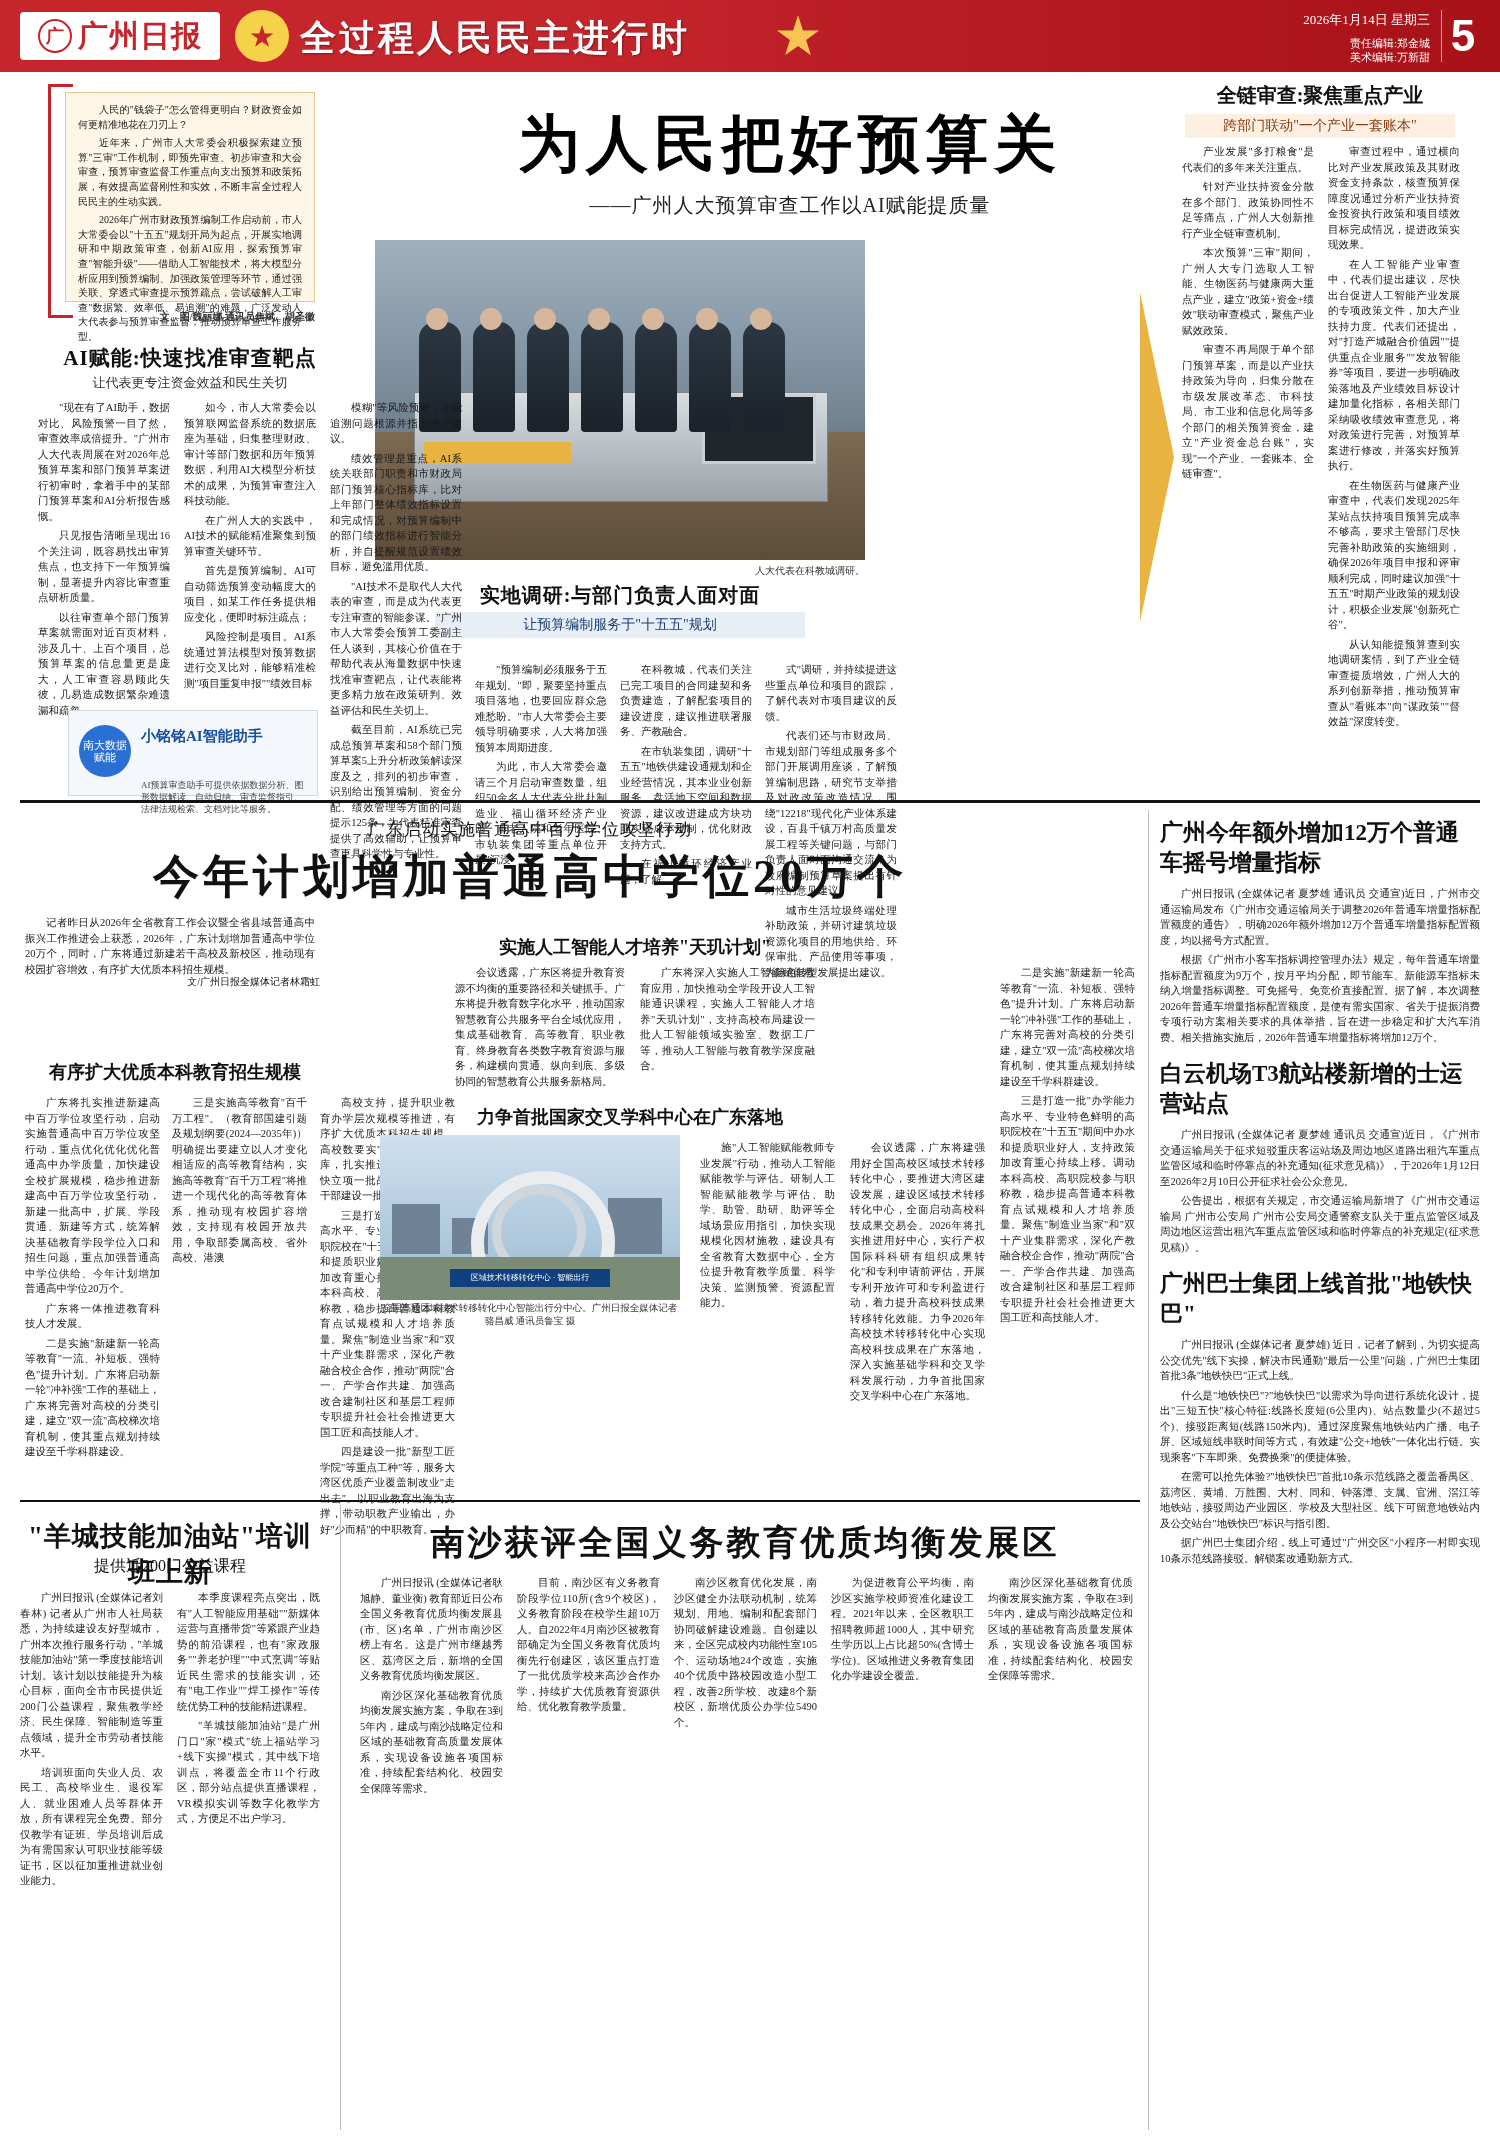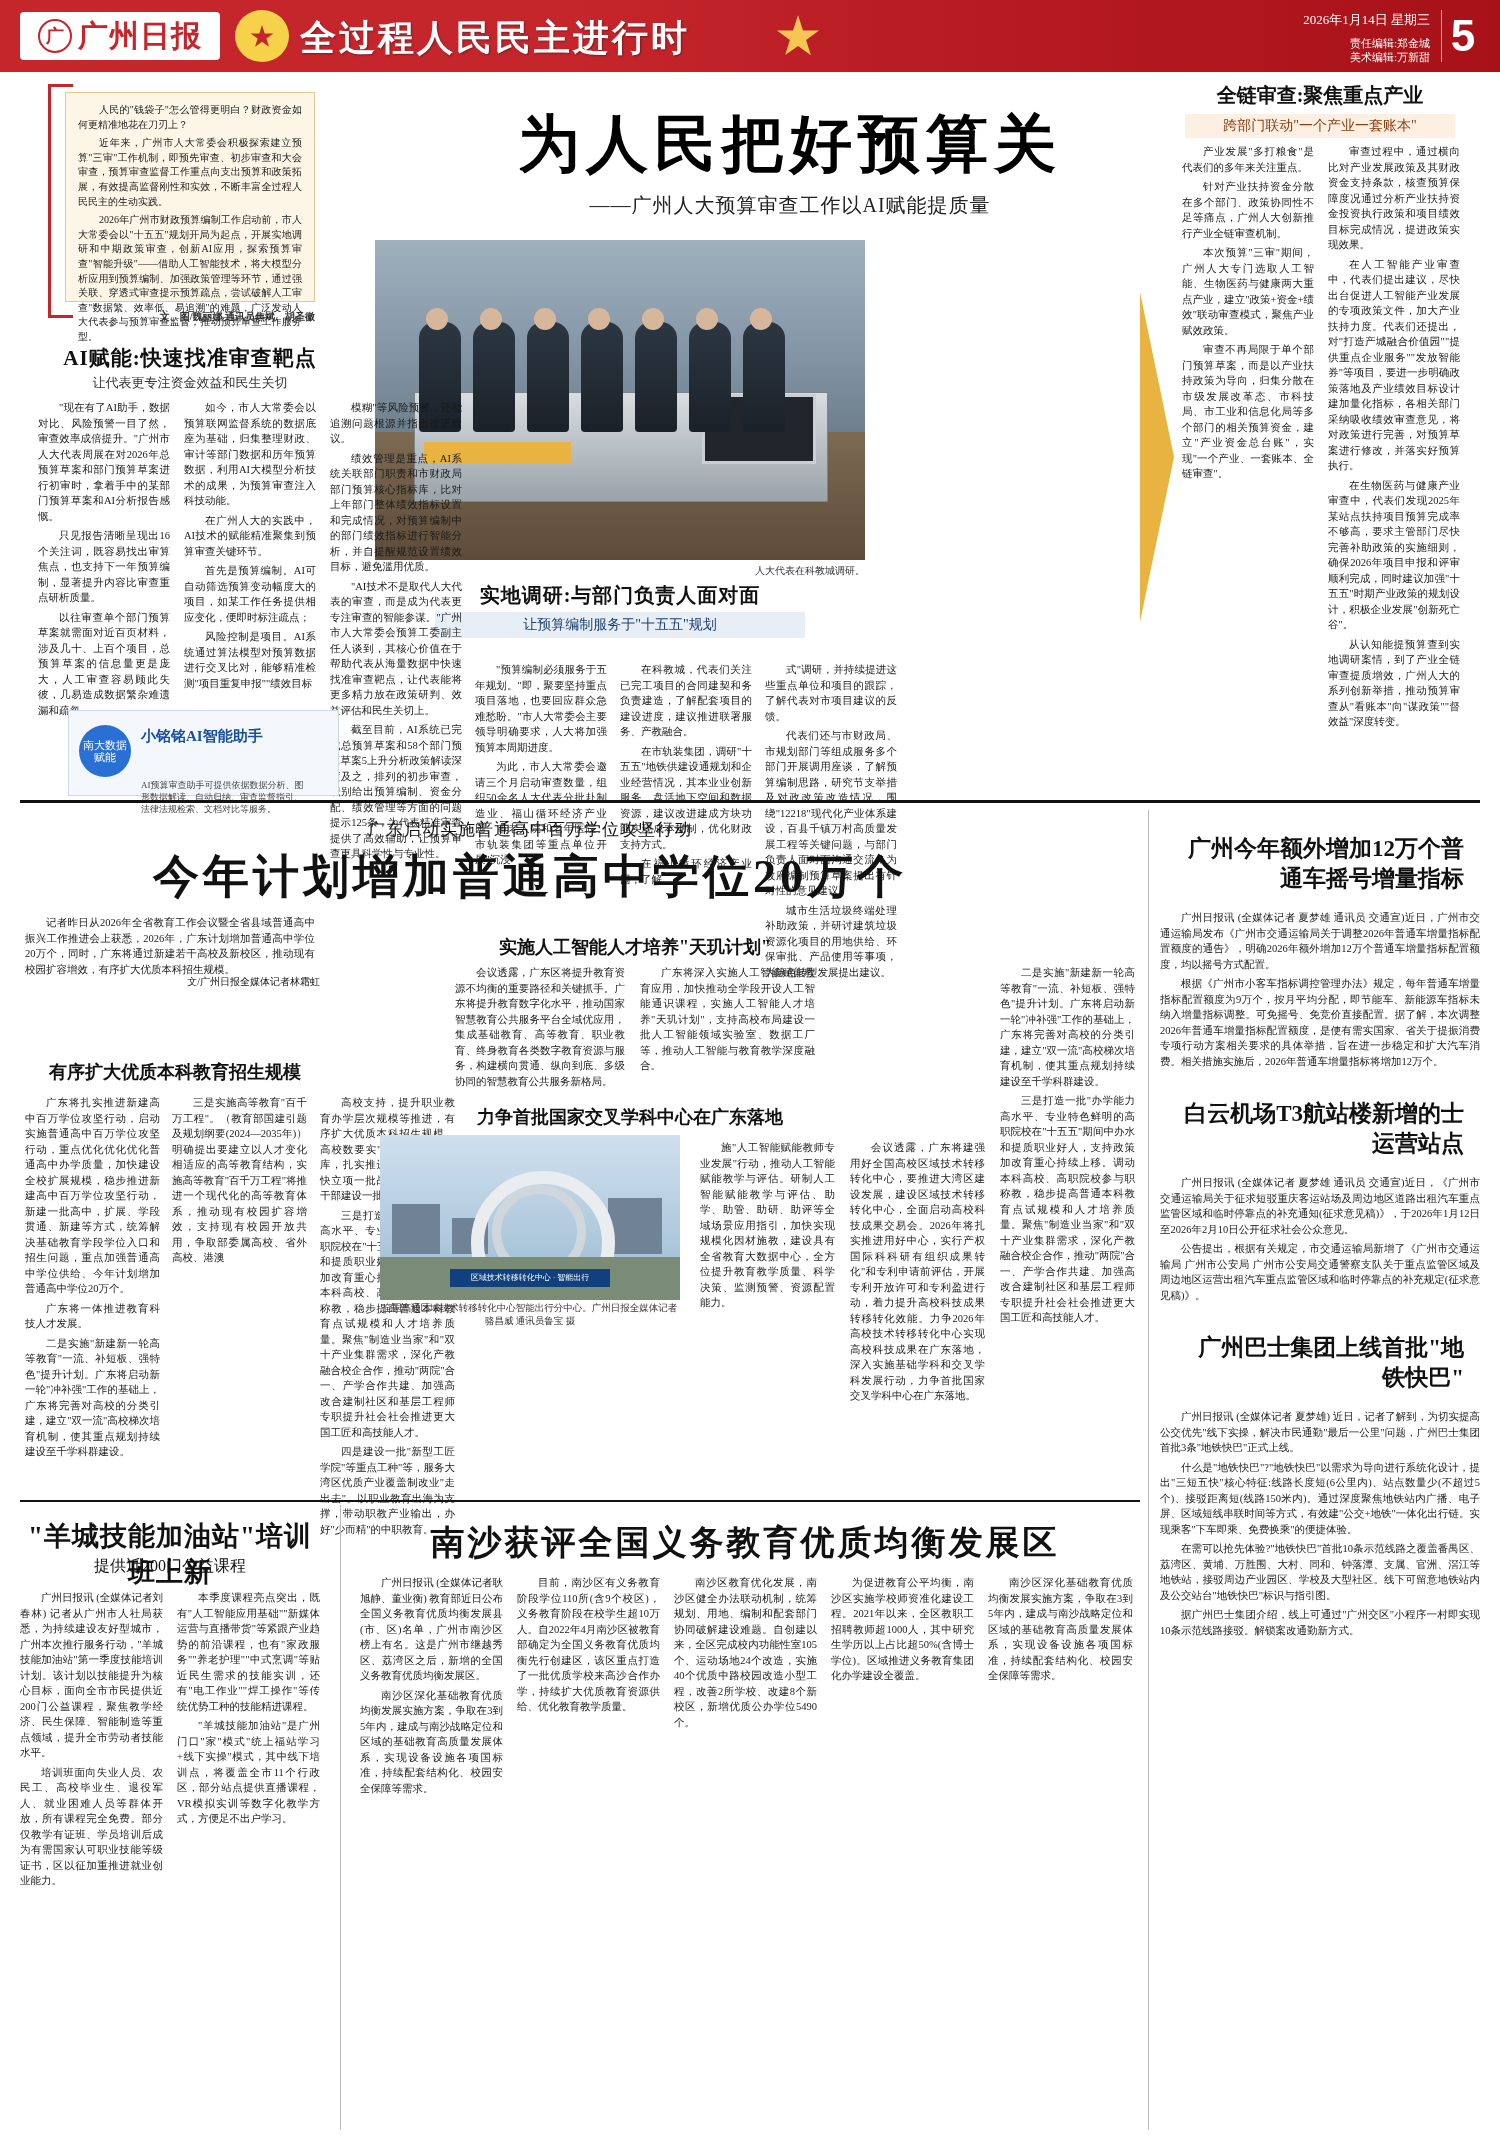--- a/index.html
+++ b/index.html
@@ -52,21 +52,21 @@
   .cap-main{position:absolute;left:355px;top:482px;width:490px;text-align:right;font-size:10px;color:#333;}
   .mid-h1{position:absolute;left:355px;top:500px;width:490px;text-align:center;font-size:20px;font-weight:bold;letter-spacing:1px;}
   .mid-h2{position:absolute;left:415px;top:530px;width:370px;text-align:center;font-size:14px;background:#e8eef6;color:#1b3f72;padding:4px 0;}
 
   .left-sec-h{position:absolute;left:35px;top:262px;width:270px;text-align:center;font-size:21px;font-weight:bold;letter-spacing:1px;}
   .left-sec-s{position:absolute;left:35px;top:292px;width:270px;text-align:center;font-size:13px;color:#333;}
 
   .right-sec-h{position:absolute;left:1155px;top:0px;width:290px;text-align:center;font-size:20px;font-weight:bold;}
   .right-sec-s{position:absolute;left:1165px;top:32px;width:270px;text-align:center;font-size:14px;background:#fdf0e2;color:#8a3b10;padding:3px 0;}
 
-  .ai-badge{position:absolute;left:48px;top:628px;width:271px;height:86px;border:1px solid #cfd8e3;background:#f4f8fd;box-sizing:border-box;padding:22px;}
+  .ai-badge{position:absolute;left:48px;top:628px;width:250px;height:86px;border:1px solid #cfd8e3;background:#f4f8fd;box-sizing:border-box;padding:22px;}
   .ai-badge .ai-circle{position:absolute;left:10px;top:14px;width:52px;height:52px;border-radius:50%;background:#2a6fd4;color:#fff;
      font-size:11px;display:flex;align-items:center;justify-content:center;text-align:center;line-height:12px;}
   .ai-badge .ai-t{position:absolute;left:72px;top:16px;font-size:15px;font-weight:bold;color:#184f9e;}
   .ai-badge .ai-s{position:absolute;left:72px;top:40px;width:168px;font-size:9px;color:#444;line-height:12px;margin-top:28px;}
 
   .chevron{position:absolute;left:1120px;top:210px;width:34px;height:330px;}
   .chevron div{position:absolute;left:0;width:0;height:0;border-top:165px solid transparent;border-bottom:165px solid transparent;border-left:34px solid #e8b341;}
 
   
   .big-div{position:absolute;left:20px;top:800px;width:1460px;height:3px;background:#111;}
@@ -84,21 +84,21 @@
   .photo-mid .bld{position:absolute;bottom:28%;background:#6f8296;}
   .photo-mid .ring{position:absolute;left:50%;top:22%;width:118px;height:118px;margin-left:-59px;border:13px solid #e9edf0;border-radius:50%;}
   .photo-mid .ring2{position:absolute;left:50%;top:30%;width:76px;height:76px;margin-left:-38px;border:9px solid #cfd7dd;border-radius:50%;}
   .photo-mid .ground{position:absolute;left:0;bottom:0;width:100%;height:26%;background:#7a8c76;}
   .photo-mid .plate{position:absolute;left:50%;bottom:8%;margin-left:-80px;width:160px;height:18px;background:#11407e;color:#fff;font-size:8px;
      display:flex;align-items:center;justify-content:center;}
   .cap-mid{position:absolute;left:380px;top:1302px;width:300px;font-size:9.5px;line-height:13px;text-align:center;color:#333;}
 
   
   .rail{position:absolute;left:1160px;top:818px;width:320px;}
-  .rail h3{margin:16px;font-size:23px;font-weight:bold;text-align:right;line-height:30px;}
+  .rail h3{margin:0;font-size:23px;font-weight:bold;text-align:left;line-height:30px;}
   .rail .body-text{margin-top:8px;}
 
   
   .bot-div{position:absolute;left:20px;top:1500px;width:1120px;height:2px;background:#111;}
   .bh1{position:absolute;left:20px;top:1518px;width:300px;text-align:center;font-size:27px;font-weight:bold;letter-spacing:1px;}
   .bh1s{position:absolute;left:20px;top:1556px;width:300px;text-align:center;font-size:16px;}
   .bh2{position:absolute;left:350px;top:1520px;width:790px;text-align:center;font-size:34px;font-weight:bold;letter-spacing:3px;}
   .col{position:absolute;}
 </style>
 </head>

